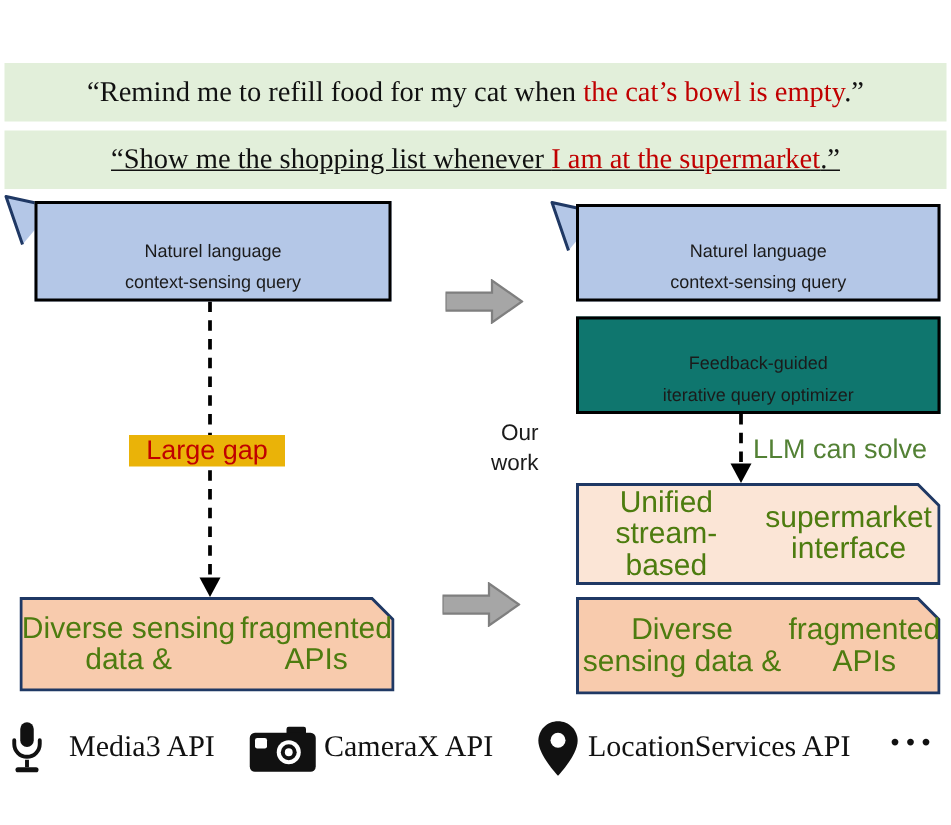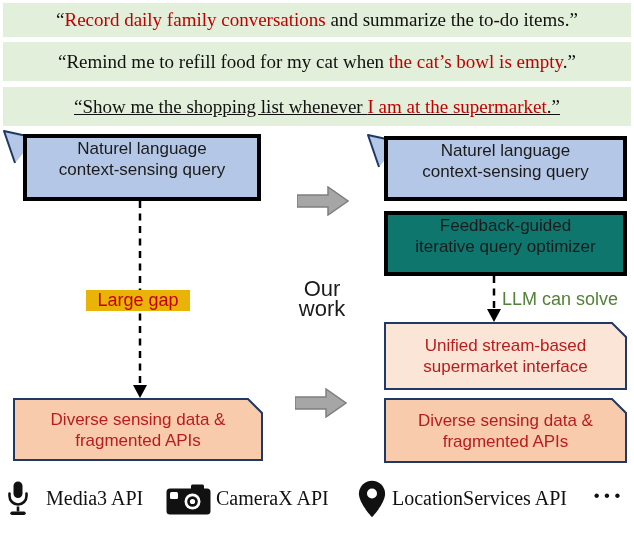--- a/index.html
+++ b/index.html
@@ -10,63 +10,60 @@
   
   .quote{
     position:absolute;left:3px;width:628px;background:#e2efda;
     display:flex;align-items:center;justify-content:center;
     font-family:"Liberation Serif","DejaVu Serif",serif;
     font-size:19px;color:#111;white-space:nowrap;
   }
   .quote .red{color:#c00000;}
   
   .box{
-    position:absolute;box-sizing:border-box;border:4px solid #000000;
-    display:flex;flex-direction:column;align-items:center;justify-content:flex-start;
-    font-size:17px;line-height:21px;color:#1b1b1b;text-align:center;
+    position:absolute;box-sizing:border-box;border:2px solid #000000;
+    display:flex;flex-direction:column;align-items:center;justify-content:flex-end;
+    font-size:12px;line-height:21px;color:#1b1b1b;text-align:center;
   }
   .box.blue{background:#b4c7e7;}
   .box.lblue{background:#0f766e;}
   .nbox{position:absolute;}
   .nbox svg{position:absolute;left:0;top:0;}
   .nbox .ntext{
-    position:absolute;inset:0;display:flex;flex-direction:column;align-items:center;justify-content:center;
-    font-size:17px;line-height:21px;color:#b91c1c;text-align:center;
+    position:absolute;inset:0;display:flex;flex-direction:row;align-items:center;justify-content:center;
+    font-size:20px;line-height:21px;color:#4d7c0f;text-align:center;
   }
   .tail{position:absolute;}
   .gap-label{
     position:absolute;background:#eab308;text-align:center;
     font-size:18px;color:#c00000;
   }
   .green-label{position:absolute;font-size:18px;color:#538135;white-space:nowrap;}
   .ourwork{
-    position:absolute;left:285px;top:279px;width:74px;text-align:center;
-    font-size:22px;line-height:20px;color:#1b1b1b;
+    position:absolute;left:285px;top:279px;width:74px;text-align:right;
+    font-size:15px;line-height:20px;color:#1b1b1b;
   }
   .dashes{position:absolute;}
   .blockarrow{position:absolute;}
   
   .api-label{
     position:absolute;font-family:"Liberation Serif","DejaVu Serif",serif;
     font-size:20px;color:#111;white-space:nowrap;
   }
   .icon{position:absolute;}
   .dots{
     position:absolute;left:592px;top:480px;font-size:28px;font-weight:bold;
     letter-spacing:1px;color:#111;font-family:"Liberation Serif","DejaVu Serif",serif;
   }
 </style>
 </head>
 <body>
 
 <div class="canvas">
 
-  <div class="quote" style="top:3px;height:34px;">
-    <span><span>“</span><span class="red">Record daily family conversations</span><span> and summarize the to-do items.”</span></span>
-  </div>
   <div class="quote" style="top:42px;height:39px;">
     <span><span>“Remind me to refill food for my cat when </span><span class="red">the cat’s bowl is empty</span><span>.”</span></span>
   </div>
   <div class="quote" style="top:87px;height:39px;text-decoration:underline;">
     <span><span>“Show me the shopping list whenever </span><span class="red">I am at the supermarket</span><span>.”</span></span>
   </div>
 
   <svg class="tail" style="left:2px;top:129px;" width="40" height="38" viewBox="0 0 40 38">
     <path d="M34 9 L2 2 L13 34" fill="#b4c7e7" stroke="#1f3864" stroke-width="2" stroke-linejoin="round"></path>
   </svg>

